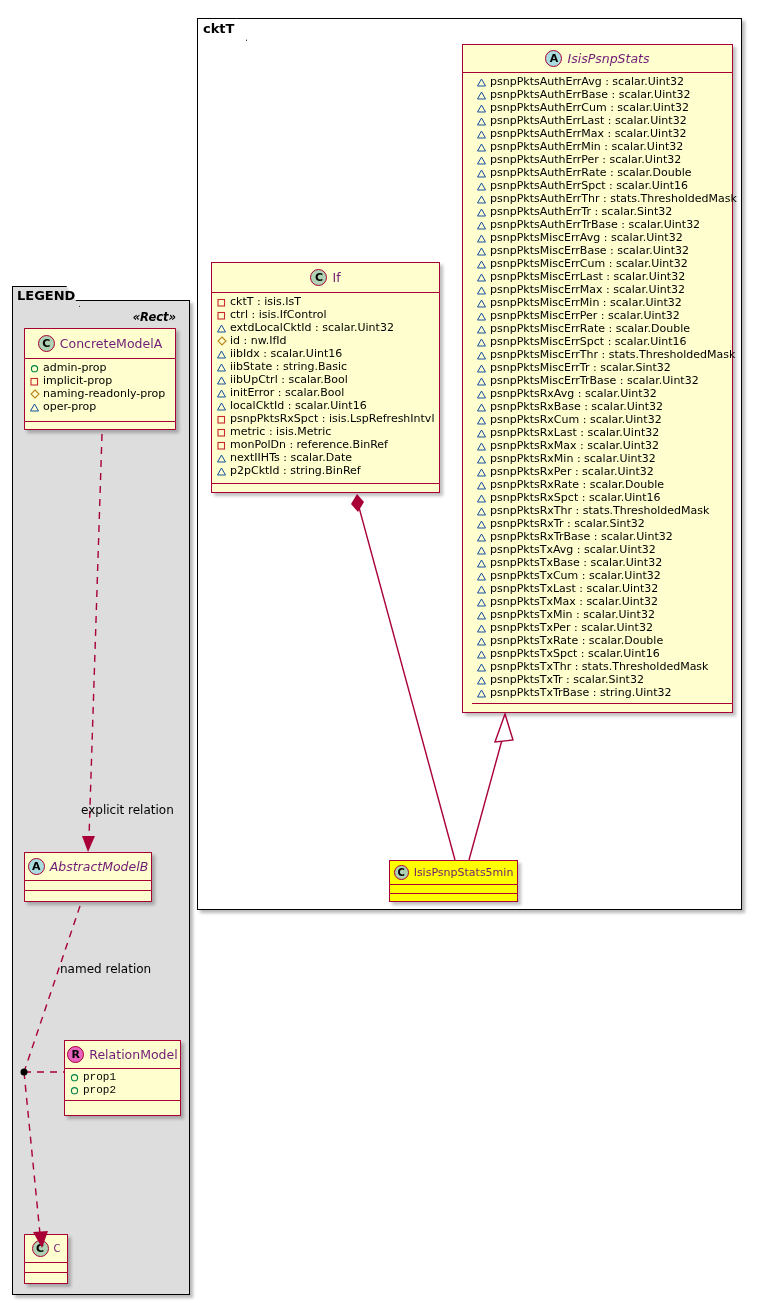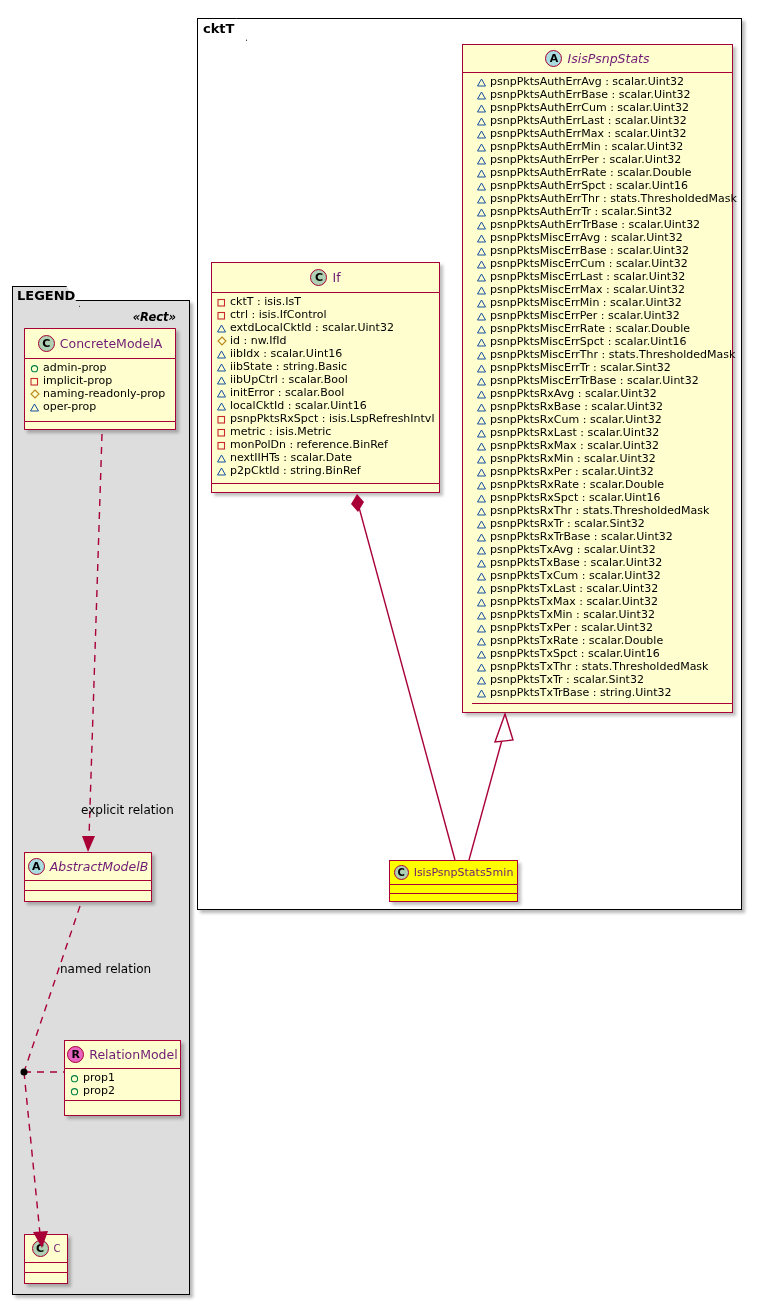--- a/index.html
+++ b/index.html
@@ -110,21 +110,21 @@
   </div>
   <div class="uml-attrs" style="height:10px;"></div>
   <div class="uml-ops"></div>
 </div>
 
 <div class="abs uml" id="cls-relation" style="left:64px;top:1040px;width:117px;height:76px;">
   <div class="uml-title" style="height:28px;">
     <span class="badge r">R</span>
     <span class="name">RelationModel</span>
   </div>
-  <div class="uml-attrs" id="relation-attrs" style="height:32px;">
+  <div class="uml-attrs" id="relation-attrs" style="height:32px;font-family:Liberation Mono, monospace;">
       <div class="attr">
         <span class="gl"><svg width="9" height="9" viewBox="0 0 9 9">
             <circle cx="4.5" cy="4.7" r="3.1" fill="none" stroke="#038048" stroke-width="1.1"></circle>
           </svg></span>
         <span>prop1</span>
       </div>
       <div class="attr">
         <span class="gl"><svg width="9" height="9" viewBox="0 0 9 9">
             <circle cx="4.5" cy="4.7" r="3.1" fill="none" stroke="#038048" stroke-width="1.1"></circle>
           </svg></span>

